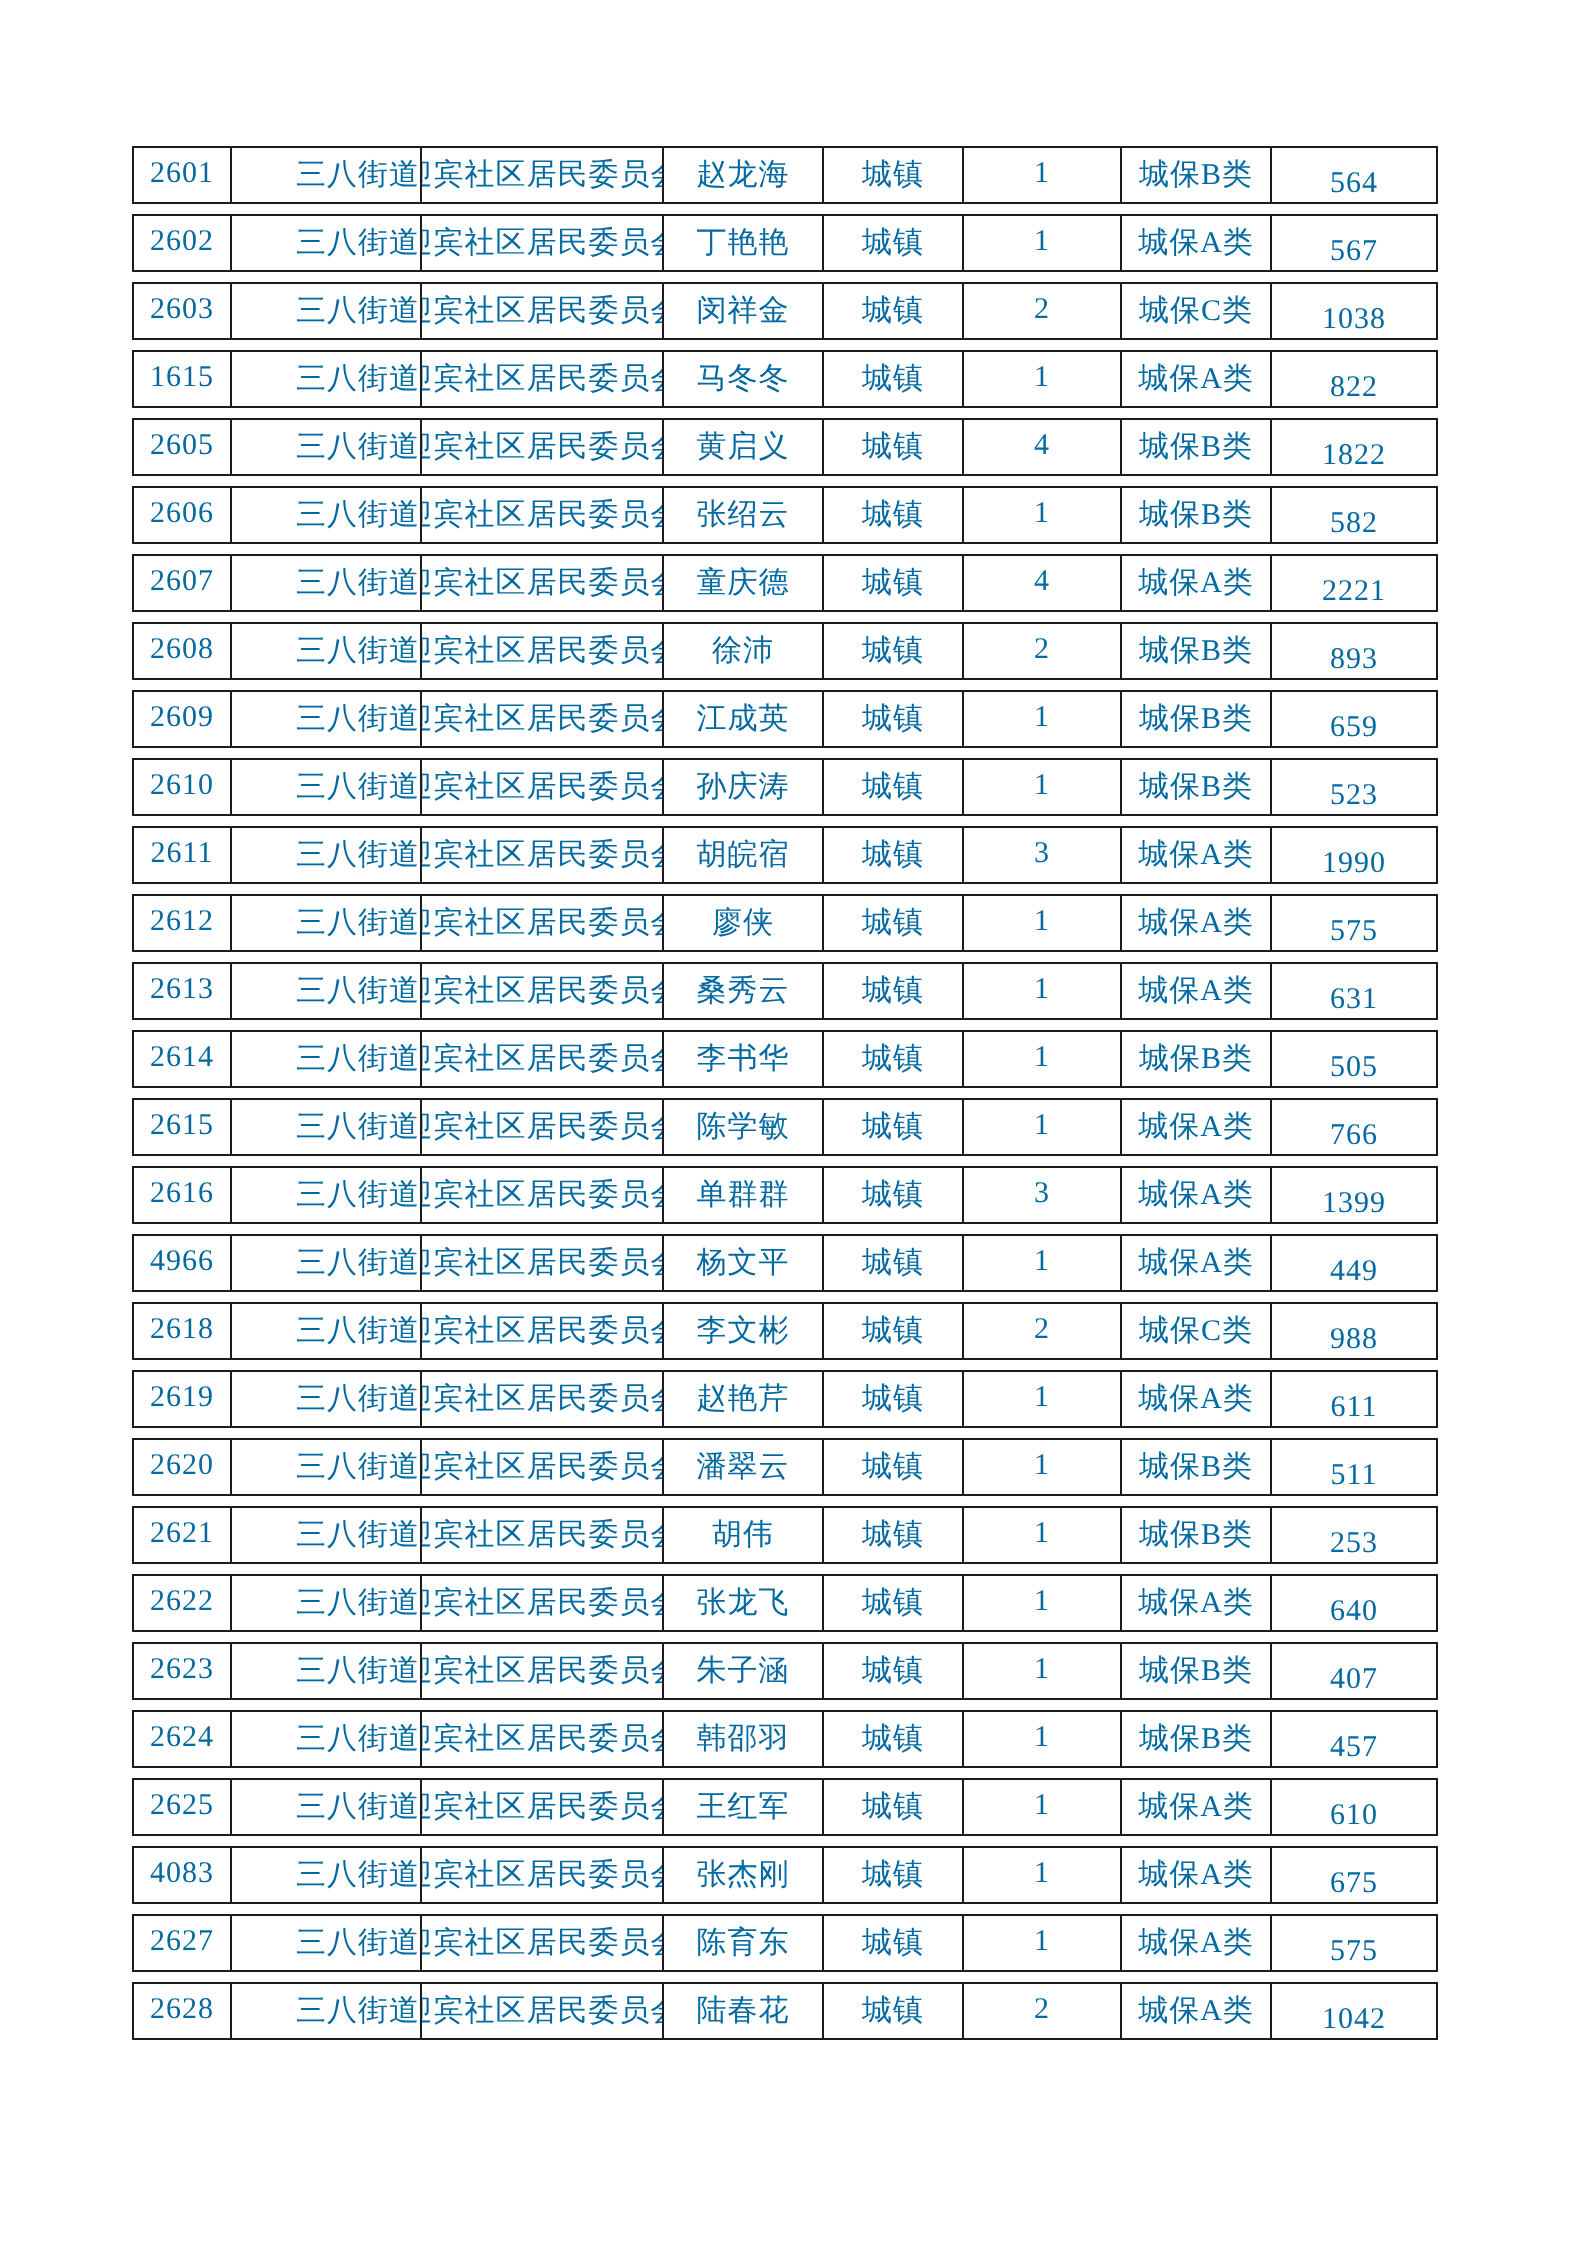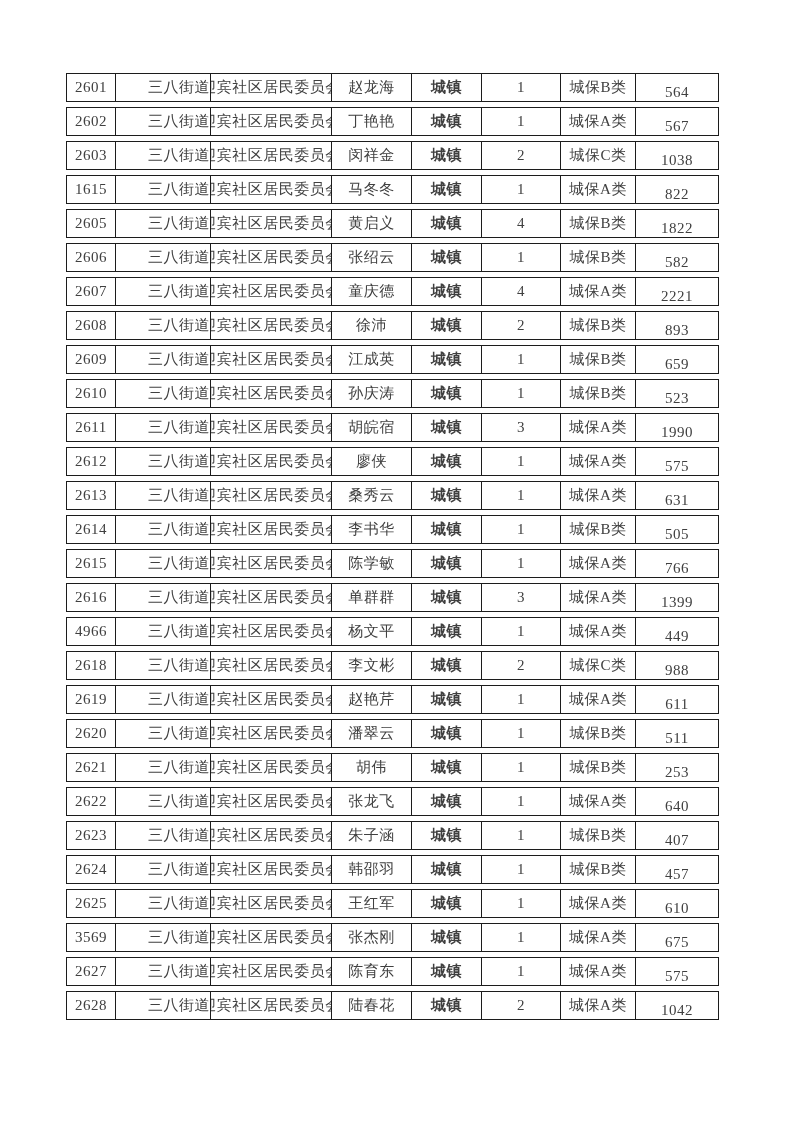--- a/index.html
+++ b/index.html
@@ -7,21 +7,21 @@
     padding: 0;
     background: #ffffff;
   }
   .page {
     position: relative;
     width: 793px;
     height: 1122px;
     background: #ffffff;
     overflow: hidden;
     font-family: "Liberation Serif", "DejaVu Serif", serif;
-    color: #404040;
+    color: #0369a1;
     font-size: 15px;
   }
   .tbl {
     position: absolute;
     left: 66px;
     top: 73px;
     width: 653px;
   }
   .row {
     display: flex;
@@ -44,21 +44,21 @@
   }
   .cell span {
     white-space: nowrap;
     letter-spacing: 0.5px;
   }
   
   .c0 { flex: 0 0 48px; }
   .c1 { flex: 0 0 95px; justify-content: flex-end; }
   .c2 { flex: 0 0 121px; } 
   .c3 { flex: 0 0 80px; }
-  .c4 { flex: 0 0 70px; font-weight: bold; }
+  .c4 { flex: 0 0 70px; }
   .c5 { flex: 0 0 79px; }
   .c6 { flex: 0 0 75px; }
   .c7 { flex: 0 0 83px; align-items: flex-end; }
 </style>
 </head>
 <body>
 
 <div class="page">
   <div class="tbl">
     <div>
@@ -707,21 +707,21 @@
           </div>
           <div class="cell c6">
             <span>城保A类</span>
           </div>
           <div class="cell c7">
             <span>610</span>
           </div>
         </div>
         <div class="row">
           <div class="cell c0">
-            <span>3569</span>
+            <span>4083</span>
           </div>
           <div class="cell c1">
             <span>三八街道</span>
           </div>
           <div class="cell c2">
             <span>迎宾社区居民委员会</span>
           </div>
           <div class="cell c3">
             <span>张杰刚</span>
           </div>

